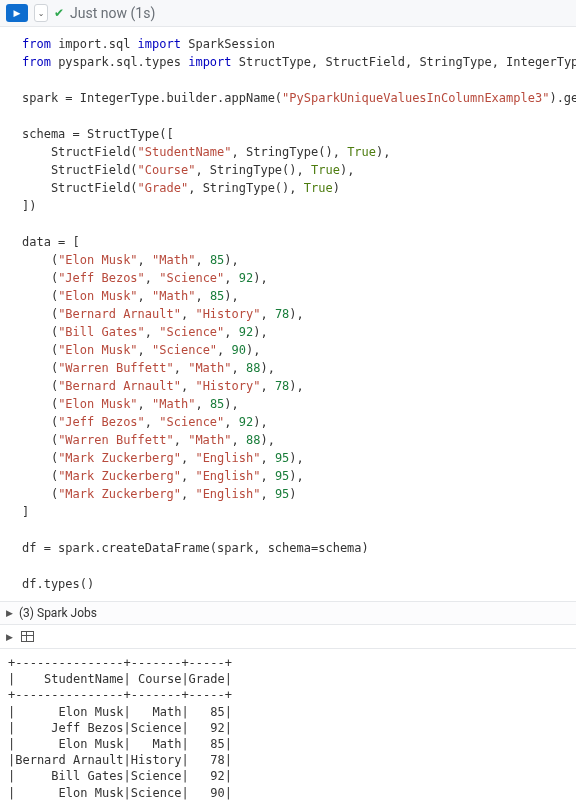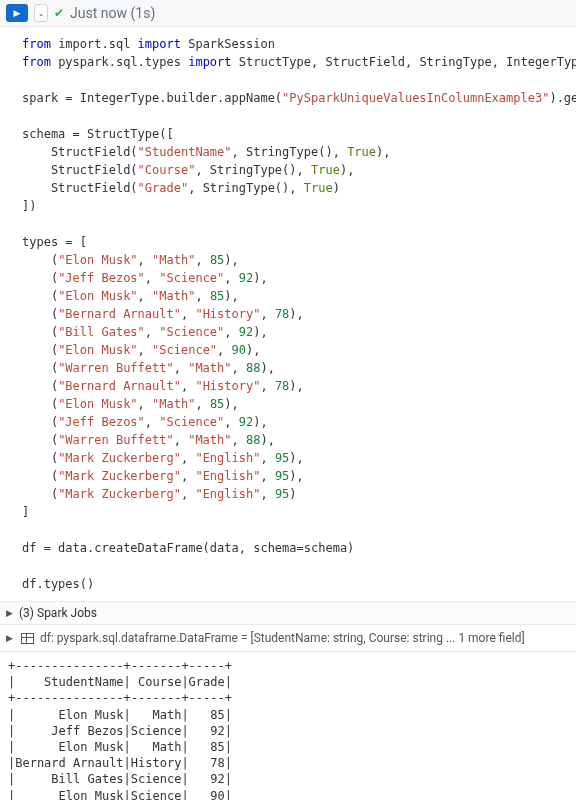--- a/index.html
+++ b/index.html
@@ -119,50 +119,49 @@
 <span class="kw">from</span><span> pyspark.sql.types </span><span class="kw">import</span><span> StructType, StructField, StringType, IntegerType</span>
 
 <span>spark = IntegerType.builder.appName(</span><span class="str">"PySparkUniqueValuesInColumnExample3"</span><span>).getOrCreate()</span>
 
 <span>schema = StructType([</span>
 <span>    StructField(</span><span class="str">"StudentName"</span><span>, </span><span>StringType()</span><span>, </span><span class="builtin">True</span><span>),</span>
 <span>    StructField(</span><span class="str">"Course"</span><span>, </span><span>StringType()</span><span>, </span><span class="builtin">True</span><span>),</span>
 <span>    StructField(</span><span class="str">"Grade"</span><span>, </span><span>StringType()</span><span>, </span><span class="builtin">True</span><span>)</span>
 <span>])</span>
 
-<span>types = [</span>
+<span>data = [</span>
 <span id="data-rows"><span>    (</span><span class="str">"Elon Musk"</span><span>, </span><span class="str">"Math"</span><span>, </span><span class="num">85</span><span>),</span>
 <span>    (</span><span class="str">"Jeff Bezos"</span><span>, </span><span class="str">"Science"</span><span>, </span><span class="num">92</span><span>),</span>
 <span>    (</span><span class="str">"Elon Musk"</span><span>, </span><span class="str">"Math"</span><span>, </span><span class="num">85</span><span>),</span>
 <span>    (</span><span class="str">"Bernard Arnault"</span><span>, </span><span class="str">"History"</span><span>, </span><span class="num">78</span><span>),</span>
 <span>    (</span><span class="str">"Bill Gates"</span><span>, </span><span class="str">"Science"</span><span>, </span><span class="num">92</span><span>),</span>
 <span>    (</span><span class="str">"Elon Musk"</span><span>, </span><span class="str">"Science"</span><span>, </span><span class="num">90</span><span>),</span>
 <span>    (</span><span class="str">"Warren Buffett"</span><span>, </span><span class="str">"Math"</span><span>, </span><span class="num">88</span><span>),</span>
 <span>    (</span><span class="str">"Bernard Arnault"</span><span>, </span><span class="str">"History"</span><span>, </span><span class="num">78</span><span>),</span>
 <span>    (</span><span class="str">"Elon Musk"</span><span>, </span><span class="str">"Math"</span><span>, </span><span class="num">85</span><span>),</span>
 <span>    (</span><span class="str">"Jeff Bezos"</span><span>, </span><span class="str">"Science"</span><span>, </span><span class="num">92</span><span>),</span>
 <span>    (</span><span class="str">"Warren Buffett"</span><span>, </span><span class="str">"Math"</span><span>, </span><span class="num">88</span><span>),</span>
 <span>    (</span><span class="str">"Mark Zuckerberg"</span><span>, </span><span class="str">"English"</span><span>, </span><span class="num">95</span><span>),</span>
 <span>    (</span><span class="str">"Mark Zuckerberg"</span><span>, </span><span class="str">"English"</span><span>, </span><span class="num">95</span><span>),</span>
 <span>    (</span><span class="str">"Mark Zuckerberg"</span><span>, </span><span class="str">"English"</span><span>, </span><span class="num">95</span><span>)</span>
 </span><span>]</span>
 
-<span>df = data.createDataFrame(data, schema=schema)</span>
+<span>df = spark.createDataFrame(spark, schema=schema)</span>
 
 <span>df.types()</span>
 </div>
 
 <div class="output-bar">
   <span class="tri">▶</span>
   <span>(3) Spark Jobs</span>
 </div>
 <div class="output-bar2">
   <span class="tri">▶</span>
   <span class="tbl-icon"></span>
-  <span>df:  pyspark.sql.dataframe.DataFrame = [StudentName: string, Course: string ... 1 more field]</span>
 </div>
 
 <div class="output-text"><span id="out-text">+---------------+-------+-----+
 |    StudentName| Course|Grade|
 +---------------+-------+-----+
 |      Elon Musk|   Math|   85|
 |     Jeff Bezos|Science|   92|
 |      Elon Musk|   Math|   85|
 |Bernard Arnault|History|   78|
 |     Bill Gates|Science|   92|

